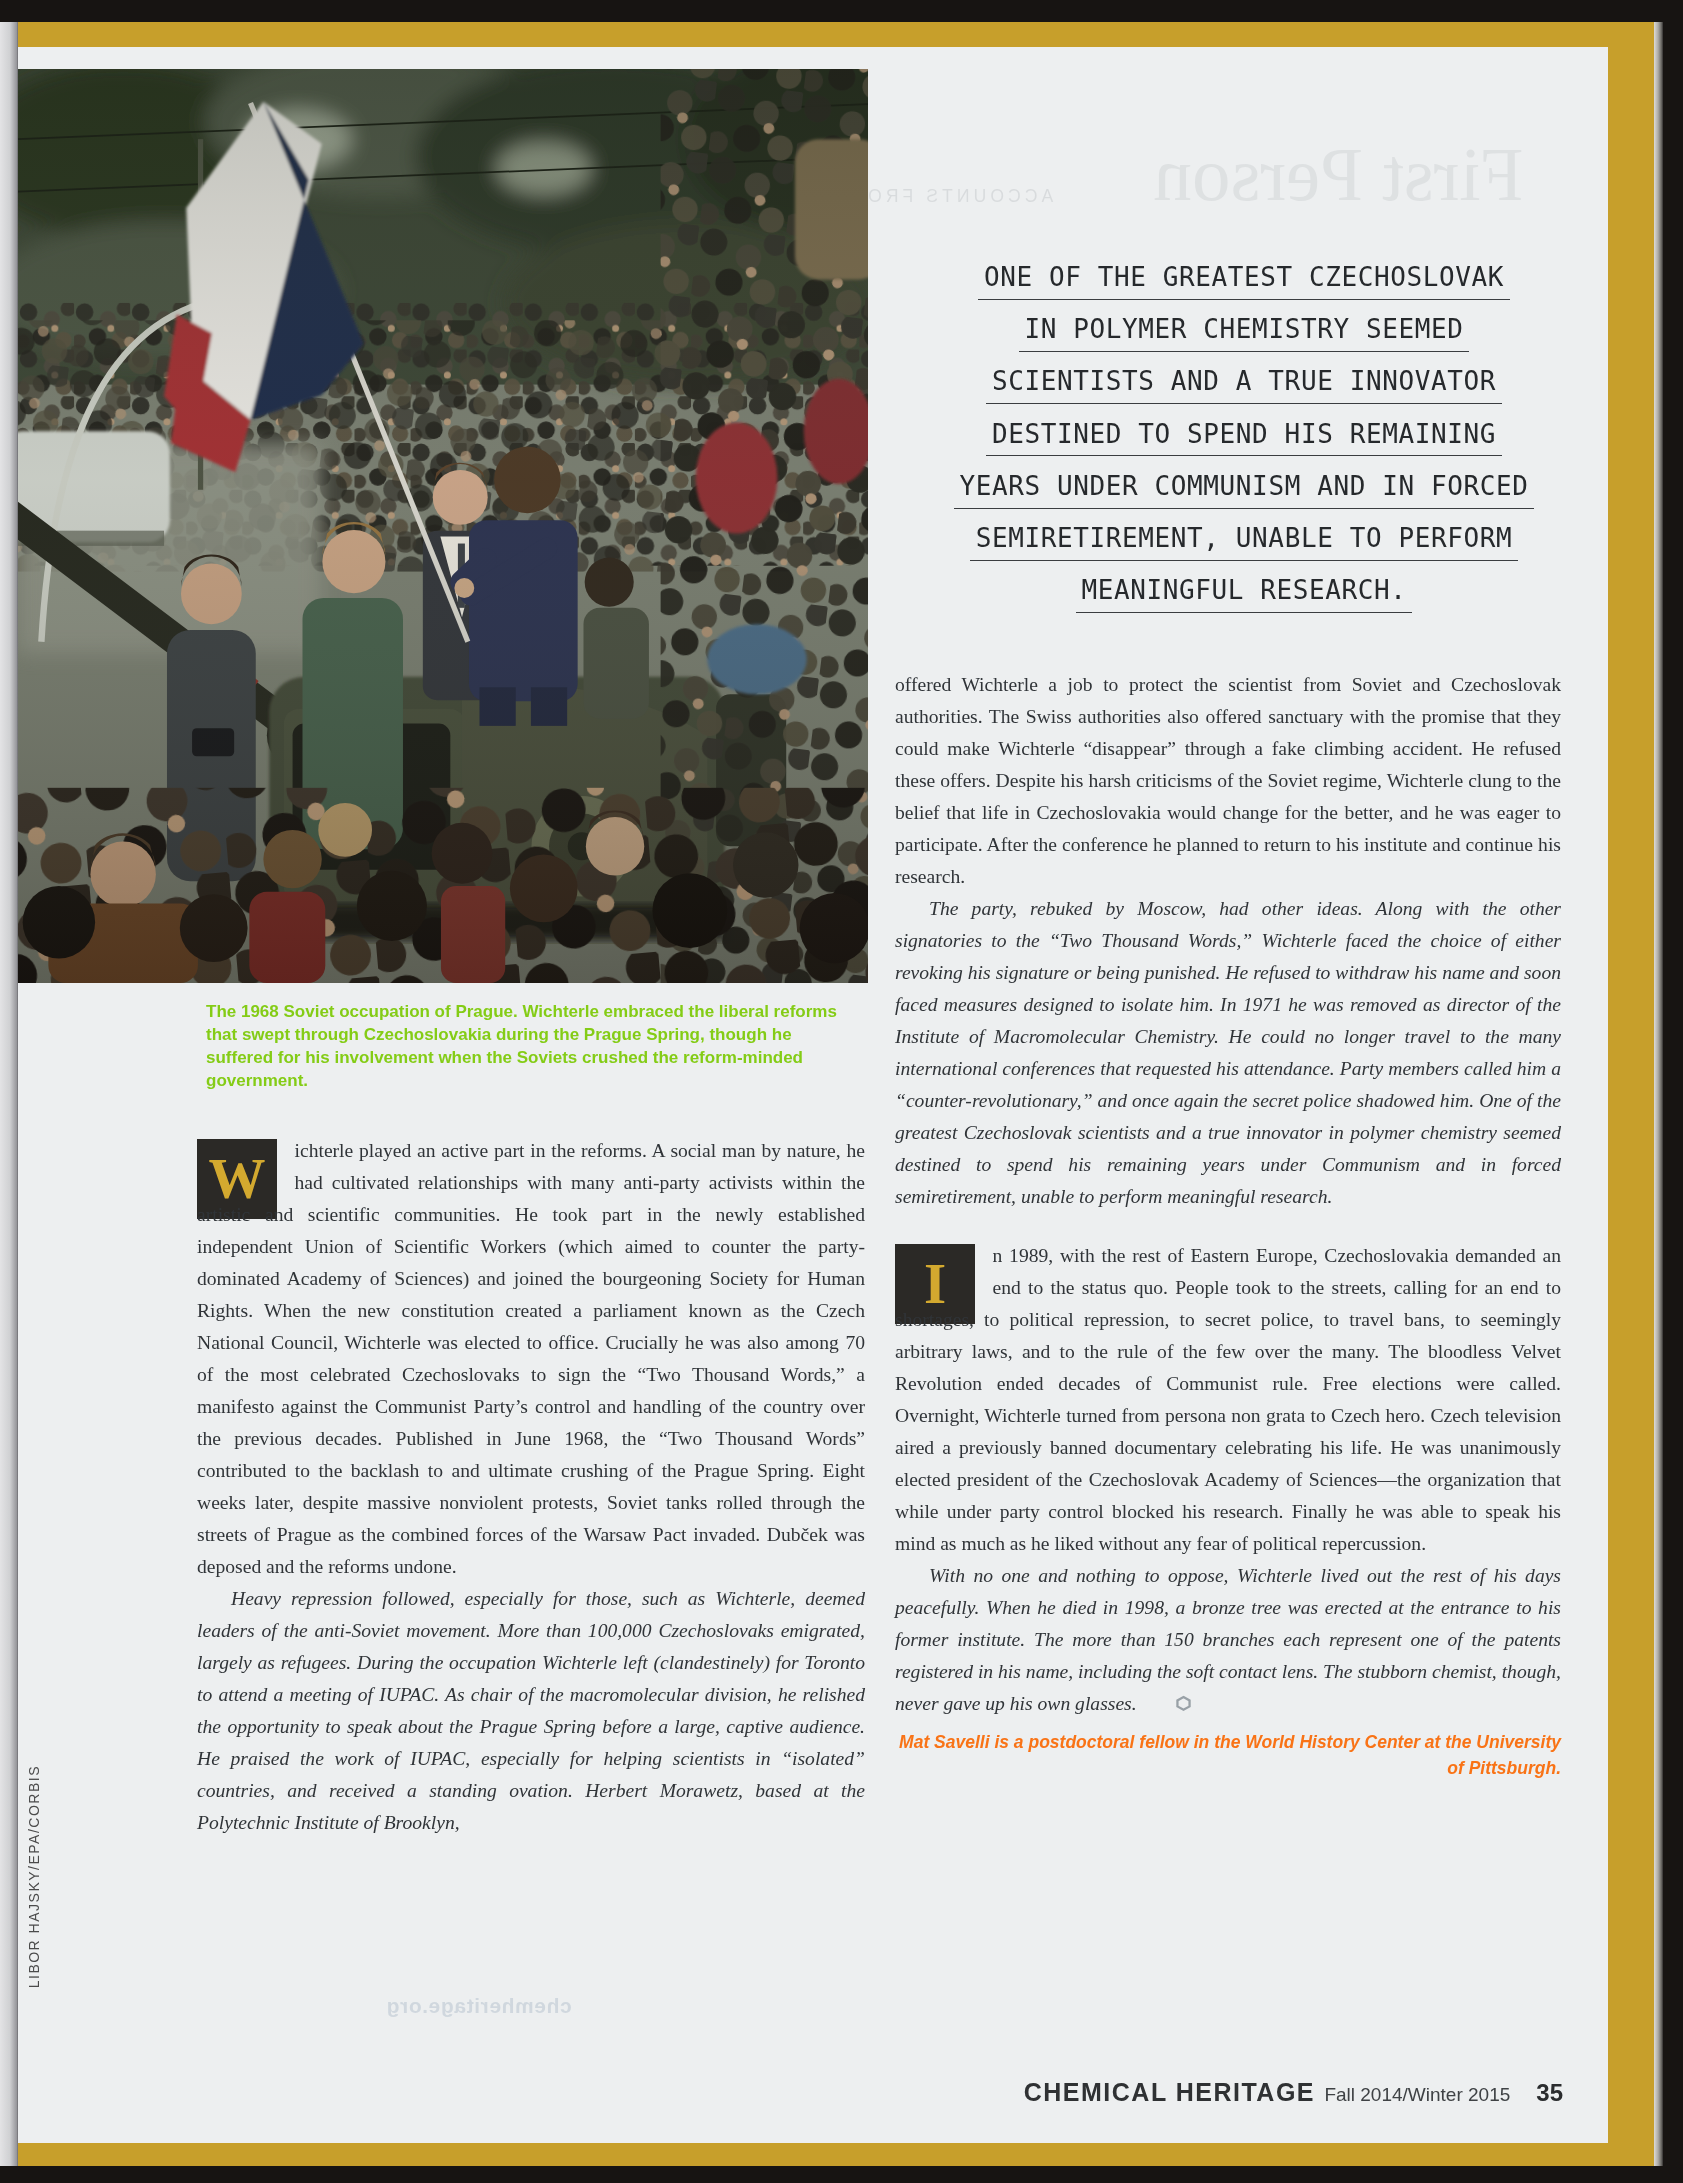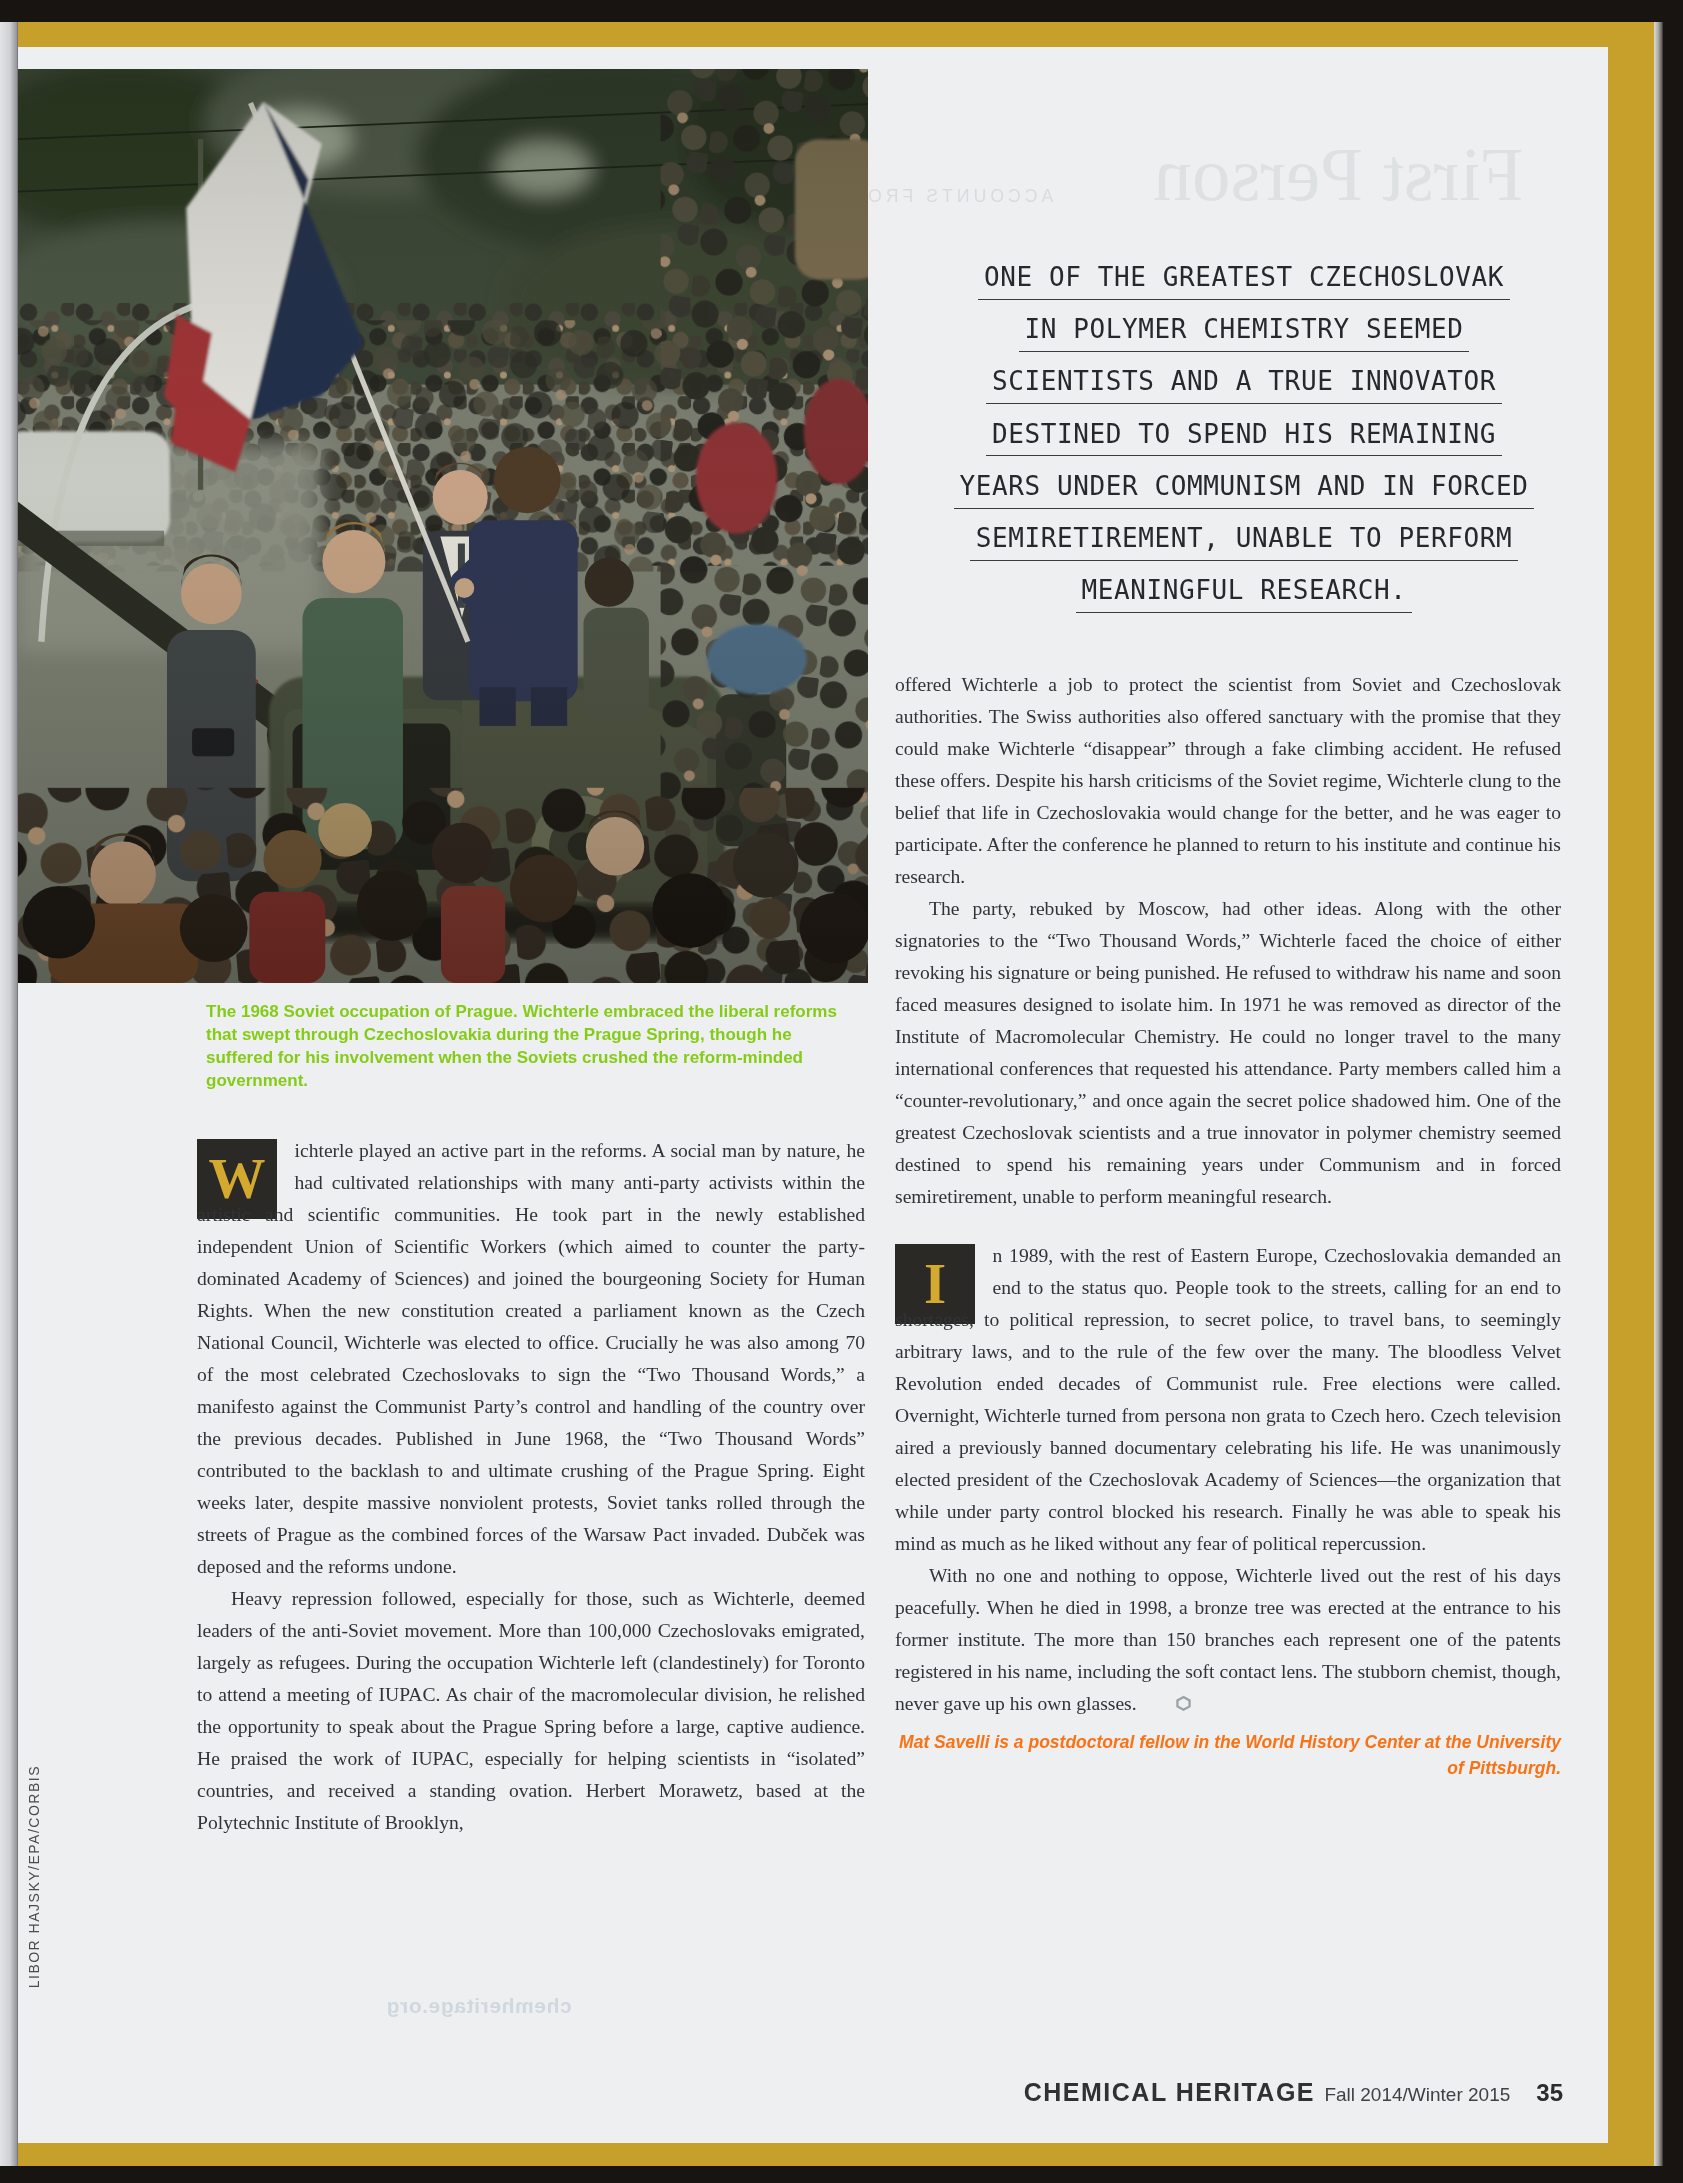--- a/index.html
+++ b/index.html
@@ -33,21 +33,21 @@
     font-family:"DejaVu Sans Mono","Liberation Mono",monospace;color:#26292c;}
   .pullquote .pq-line{margin-bottom:16.4px;}
   .pullquote .pq-line span{display:inline-block;font-size:26px;line-height:1;
     letter-spacing:0.6px;padding:0 5.8px 8.8px 5.8px;border-bottom:1.8px solid #3a3d40;}
   
   .col{position:absolute;font-size:19.6px;line-height:32px;color:#303438;
        text-align:justify;}
   .col-1{left:197px;top:1135px;width:668px;}
   .col-2{left:895px;top:637px;width:666px;margin-top:32px;}
   .para{margin:0;}
-  .para.indent{text-indent:34px;}
+  .para.indent{text-indent:34px;font-style:italic;}
   .sect{margin-top:27px;}
   .dropcap{float:left;width:80px;height:80px;margin:3.5px 17.5px -20px 0;background:#2b2926;
     color:#d3a92f;display:flex;align-items:center;justify-content:center;
     font-family:"Liberation Serif","DejaVu Serif",serif;font-weight:700;font-size:57px;line-height:1;}
   .bio{margin-top:9.4px;font-family:"Liberation Sans","DejaVu Sans",sans-serif;
     font-style:italic;font-weight:700;font-size:17.5px;line-height:26px;color:#f97316;
     text-align:right;}
   .endmark{display:inline-block;margin-left:5.8px;transform:translateY(1.2px);}
   
   .footer{position:absolute;top:2078px;right:120px;display:flex;align-items:baseline;

